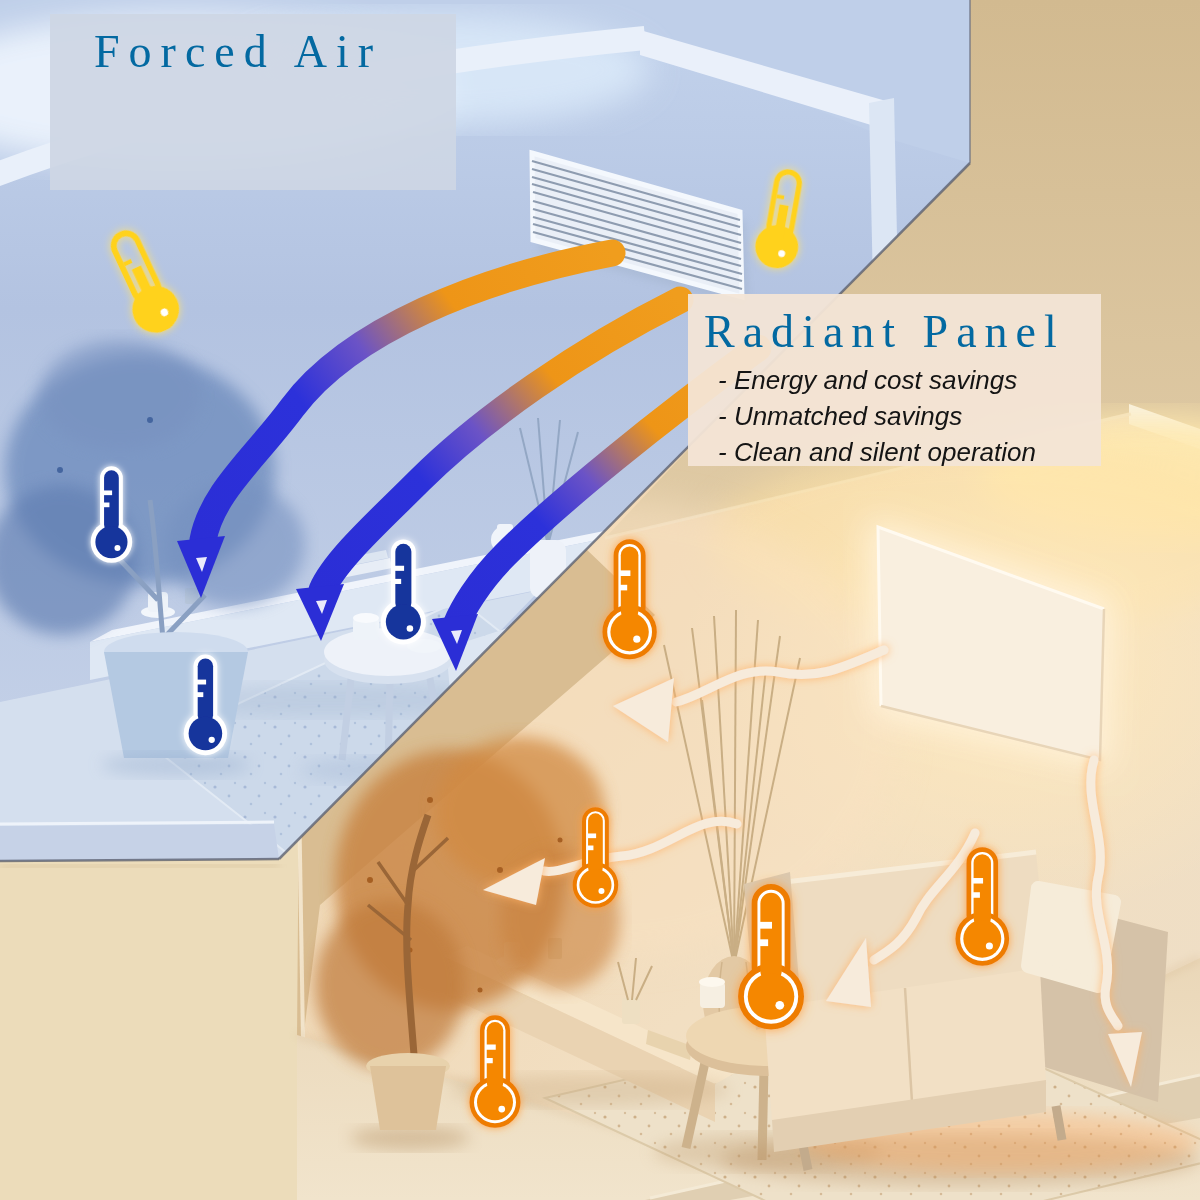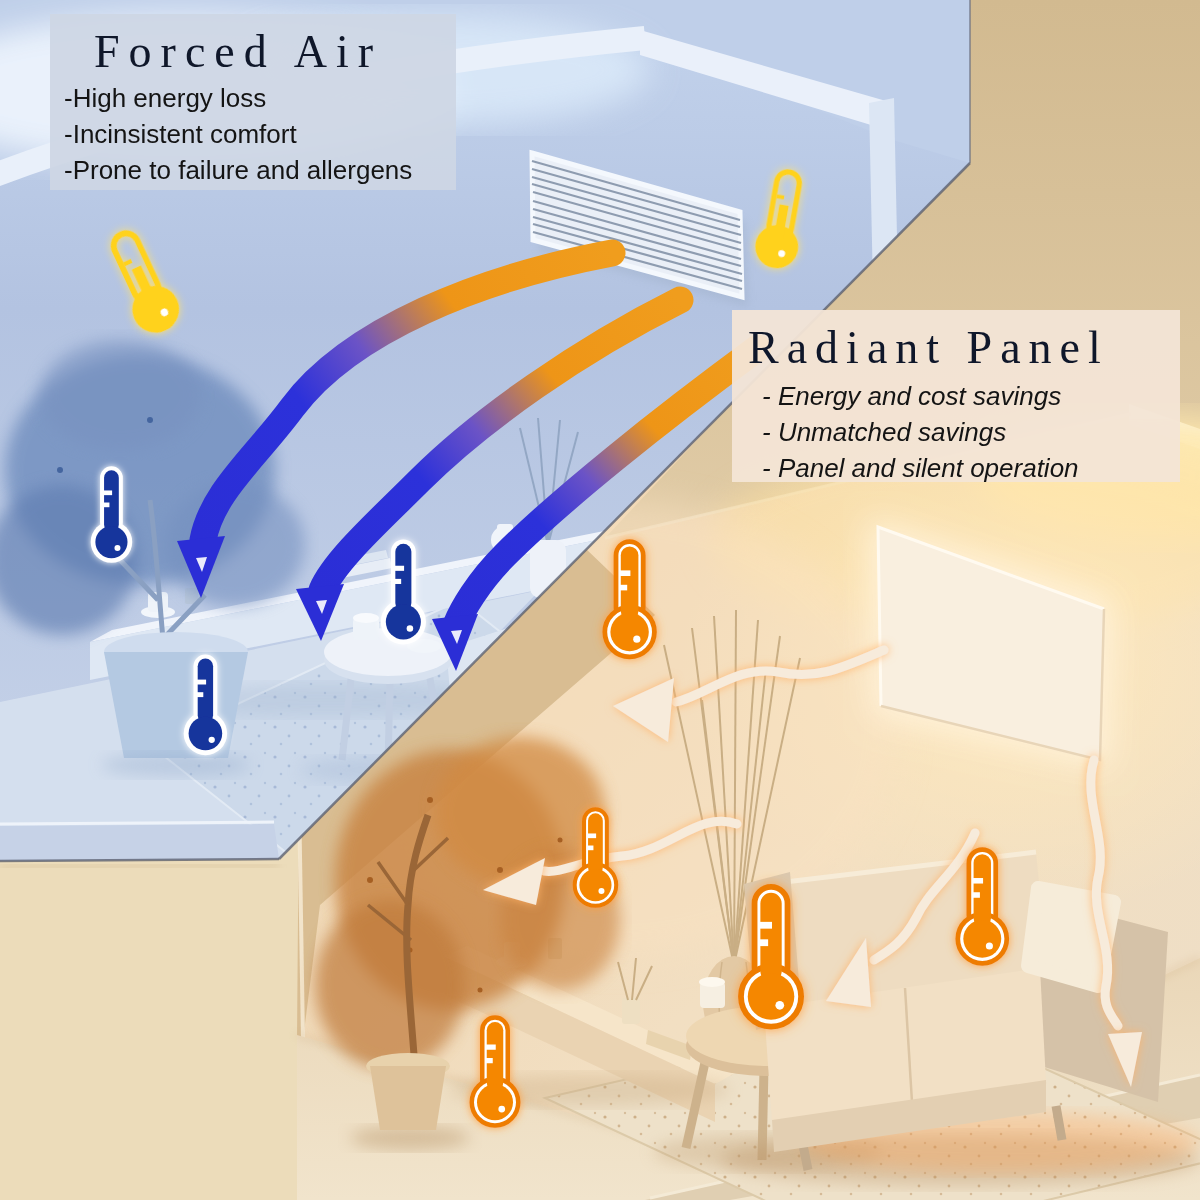--- a/index.html
+++ b/index.html
@@ -1,23 +1,23 @@
 <!DOCTYPE html>
 <html><head>
 <meta charset="utf-8">
 <style>
   html,body{margin:0;padding:0;background:#e9dcc2;}
   .stage{position:relative;width:1200px;height:1200px;overflow:hidden;
          font-family:"Liberation Sans",sans-serif;background:#ecd6b6;}
   .stage svg{position:absolute;left:0;top:0;}
   .label-box{position:absolute;box-sizing:border-box;color:#161616;}
   .forced-box{left:50px;top:14px;width:406px;height:176px;background:rgba(205,214,228,.93);}
-  .radiant-box{left:688px;top:310px;width:448px;height:172px;background:rgba(243,229,214,.95);margin-left:44px;}
+  .radiant-box{left:688px;top:294px;width:413px;height:172px;background:rgba(243,229,214,.95);}
   .card-title{font-family:"Liberation Serif","DejaVu Serif",serif;font-weight:400;
-              font-size:46px;line-height:1.12;color:#0f172a;white-space:nowrap;}
+              font-size:46px;line-height:1.12;color:#0369a1;white-space:nowrap;}
   .forced-box .card-title{margin:12px 0 2px 44px;letter-spacing:9px;}
   .radiant-box .card-title{margin:12px 0 4px 16px;letter-spacing:8px;}
   .card-lines{font-size:26px;line-height:36px;color:#141414;}
   .forced-box .card-lines{margin-left:14px;}
   .radiant-box .card-lines{margin-left:30px;font-style:italic;}
 </style>
 </head>
 <body>
 
 <div class="stage">
@@ -380,29 +380,24 @@
 
   <g>
     <line x1="970" y1="0" x2="970" y2="163" stroke="#6b7080" stroke-width="2" opacity="0.6"></line>
     <line x1="970" y1="163" x2="279" y2="859" stroke="#565b6b" stroke-width="2.5" opacity="0.75"></line>
     <line x1="279" y1="859" x2="0" y2="861" stroke="#565b6b" stroke-width="2.5" opacity="0.75"></line>
   </g>
 </svg>
 
   <div class="label-box forced-box">
     <div class="card-title">Forced Air</div>
-    <div class="card-lines">
-      <div>-High energy loss</div>
-      <div>-Incinsistent comfort</div>
-      <div>-Prone to failure and allergens</div>
-    </div>
   </div>
 
   <div class="label-box radiant-box">
     <div class="card-title">Radiant Panel</div>
     <div class="card-lines">
       <div>- Energy and cost savings</div>
       <div>- Unmatched savings</div>
-      <div>- Panel and silent operation</div>
+      <div>- Clean and silent operation</div>
     </div>
   </div>
 
 </div>
 
 </body></html>

